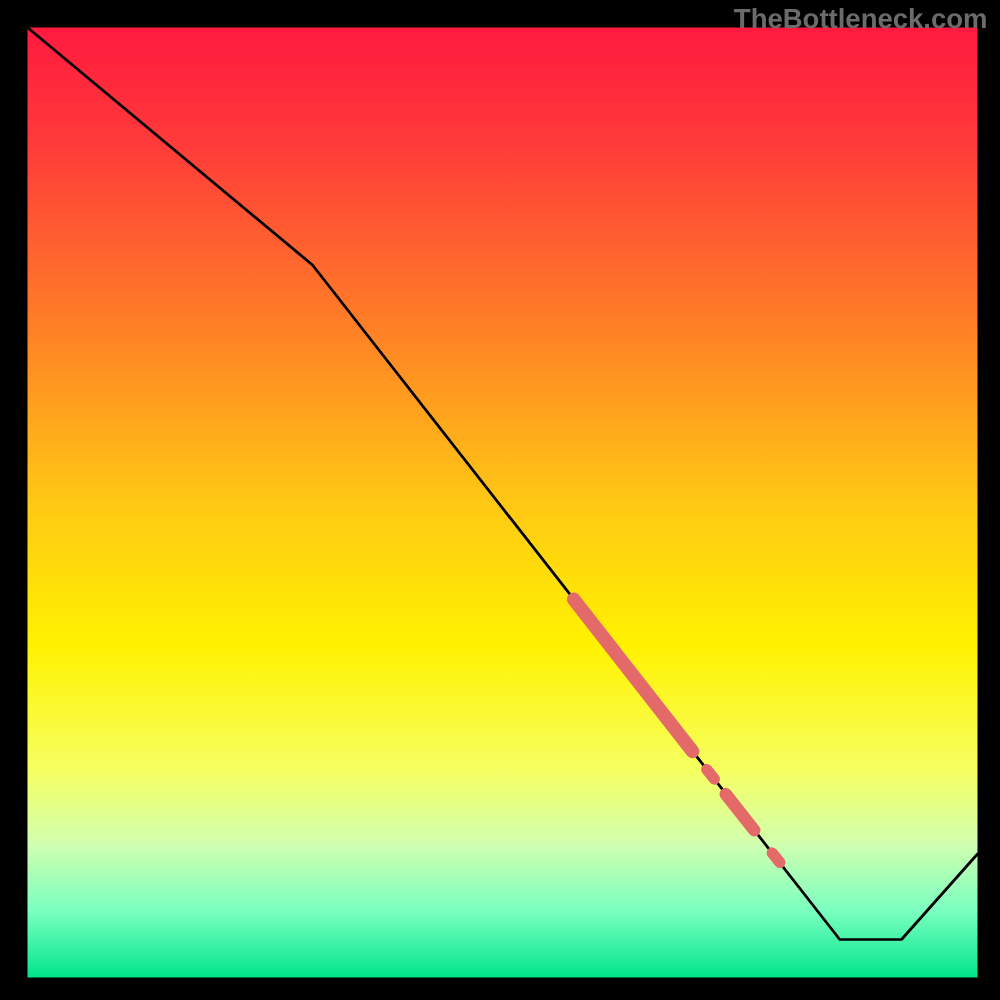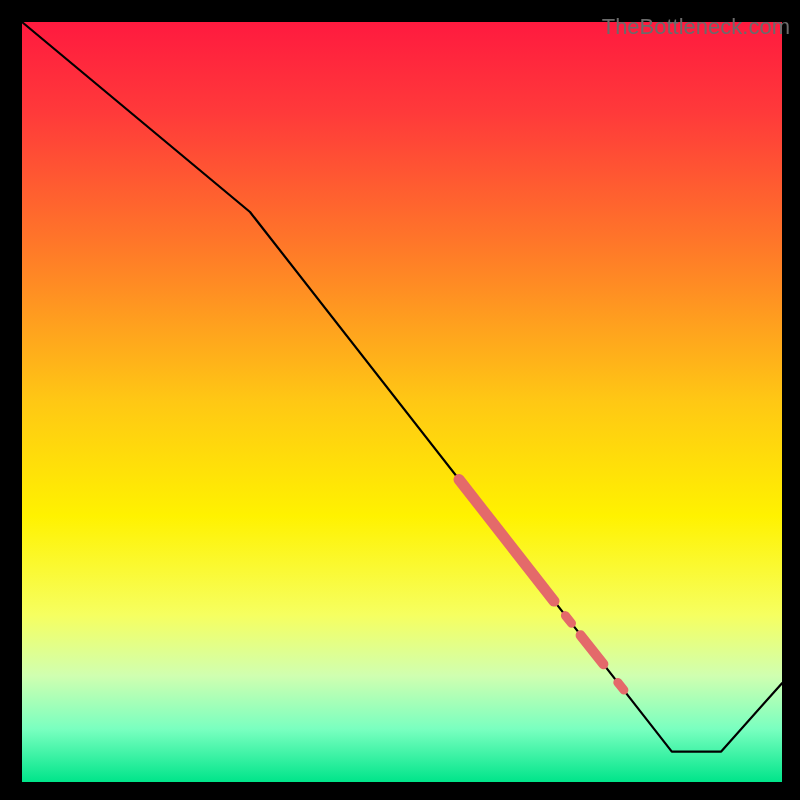--- a/index.html
+++ b/index.html
@@ -14,25 +14,25 @@
   }
   .chart-container {
     position: absolute;
     top: 0;
     left: 0;
     width: 800px;
     height: 800px;
   }
   .watermark {
     position: absolute;
-    top: 14px;
+    top: 2px;
     right: 10px;
     color: #6b6b6b;
     font-size: 22px;
-    font-weight: normal;
+    font-weight: bold;
     z-index: 10;
   }
   svg {
     display: block;
   }
 </style>
 </head>
 <body>
 
 <div class="chart-container">

